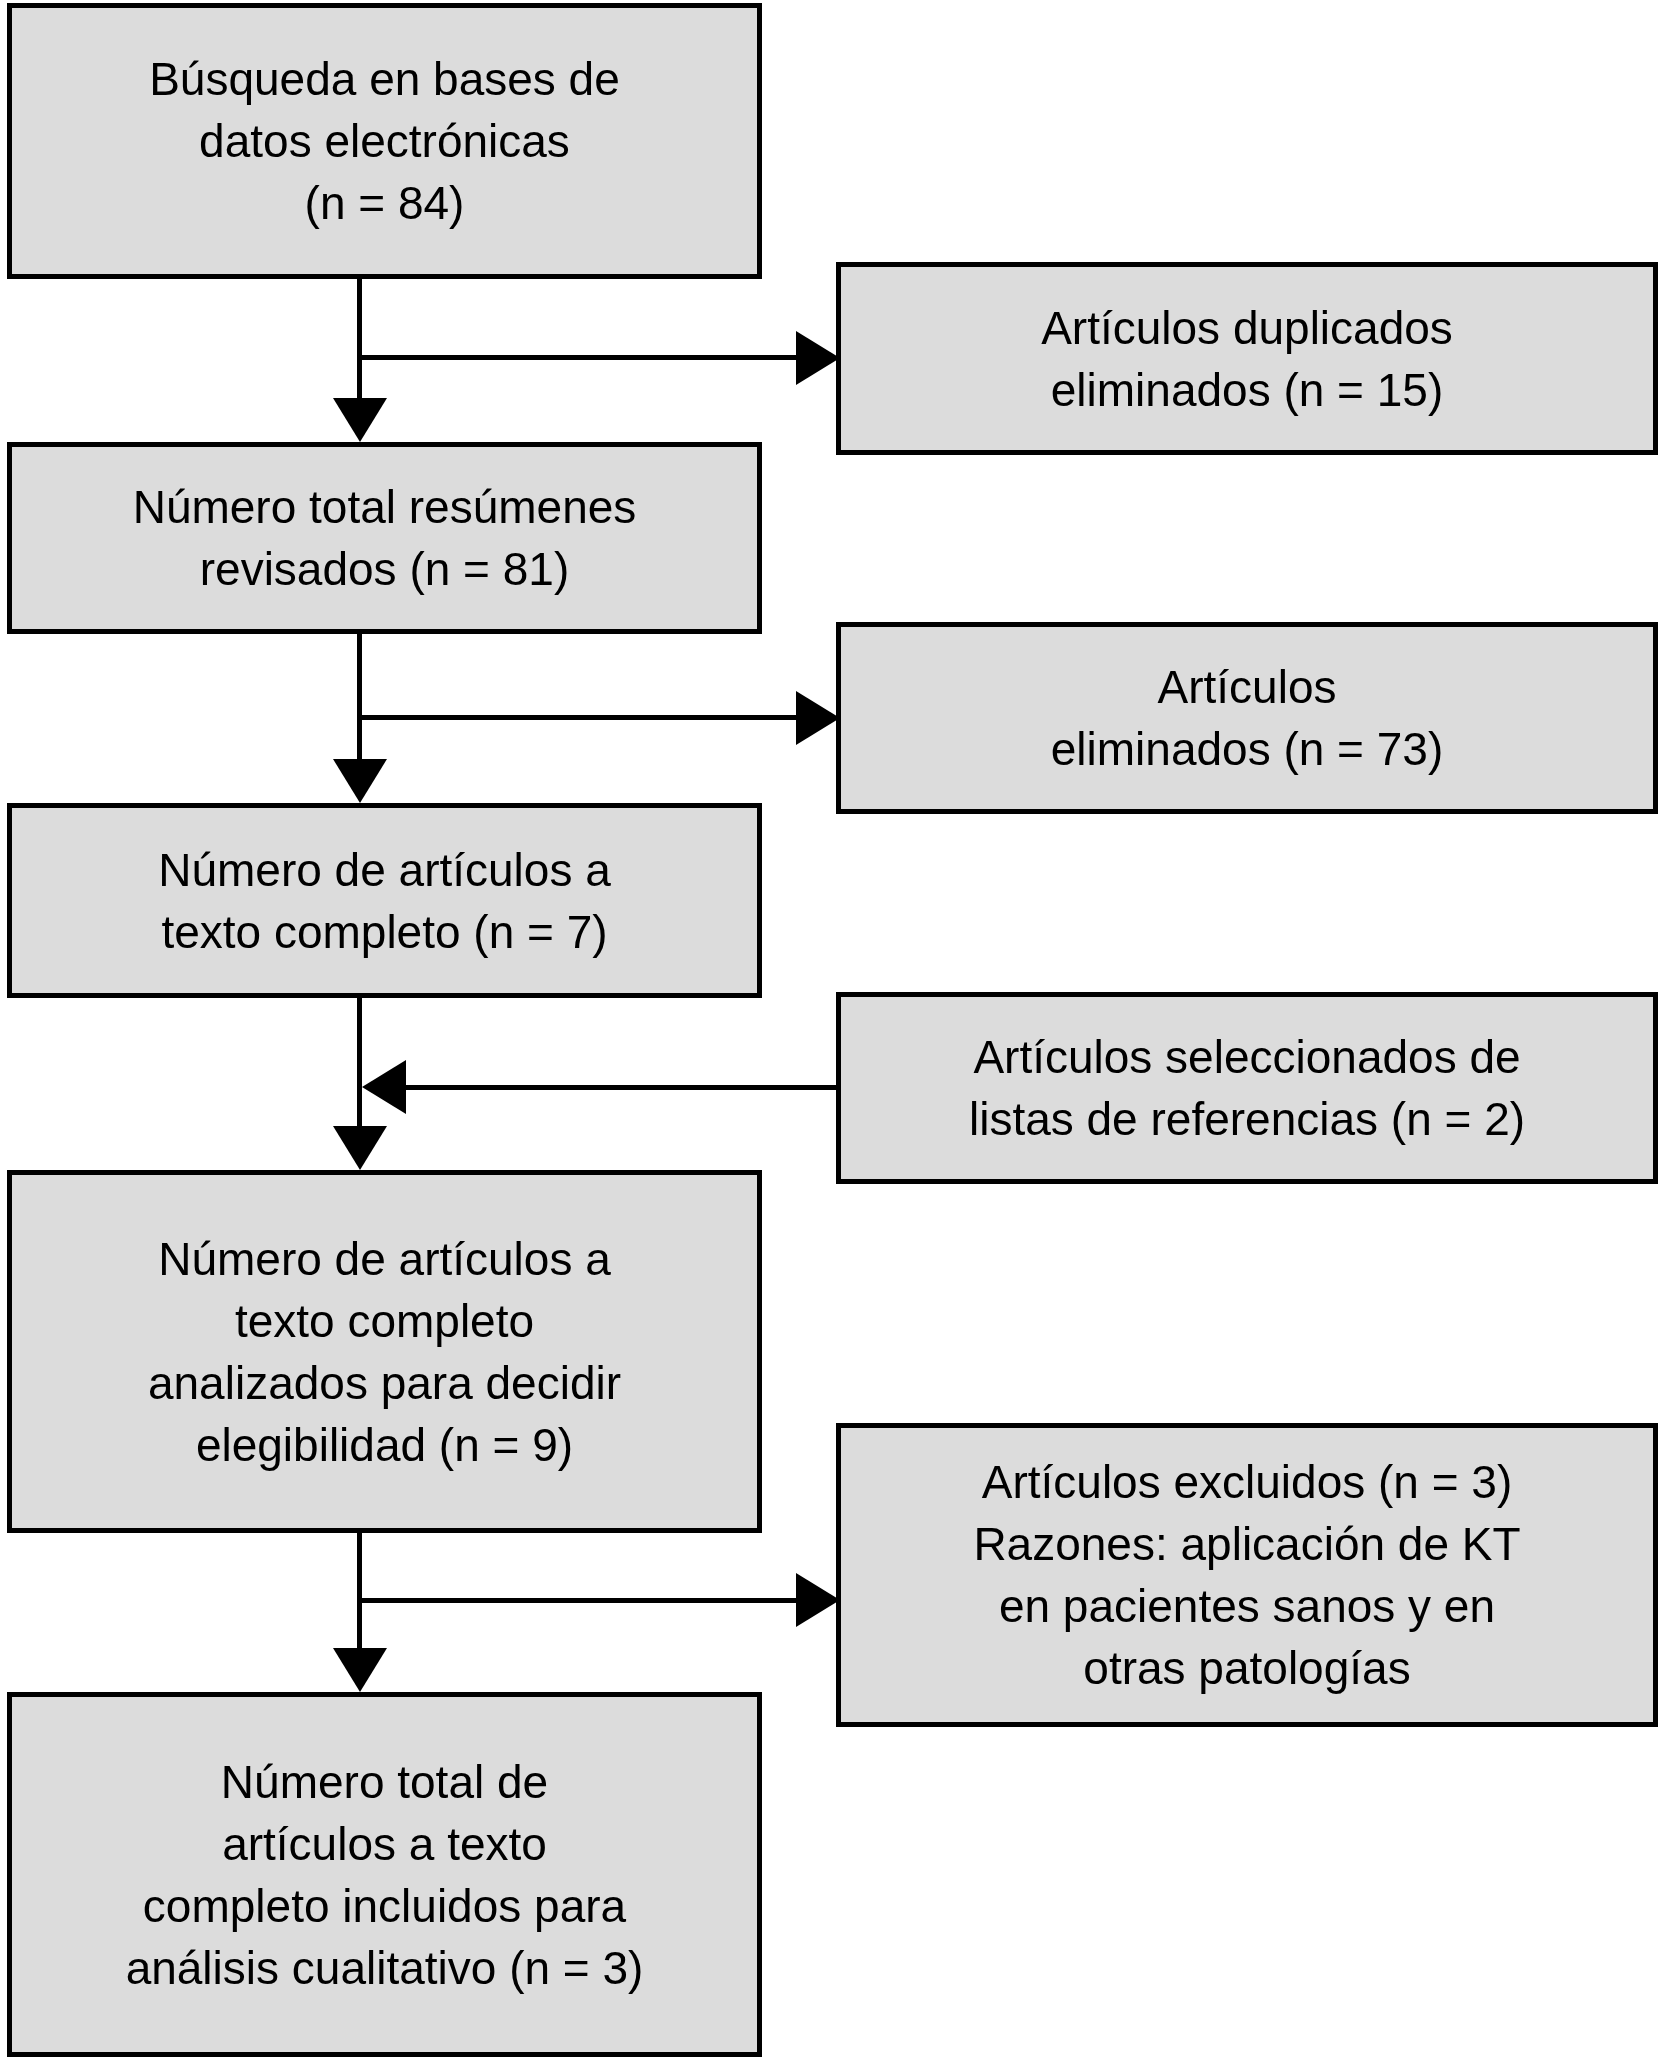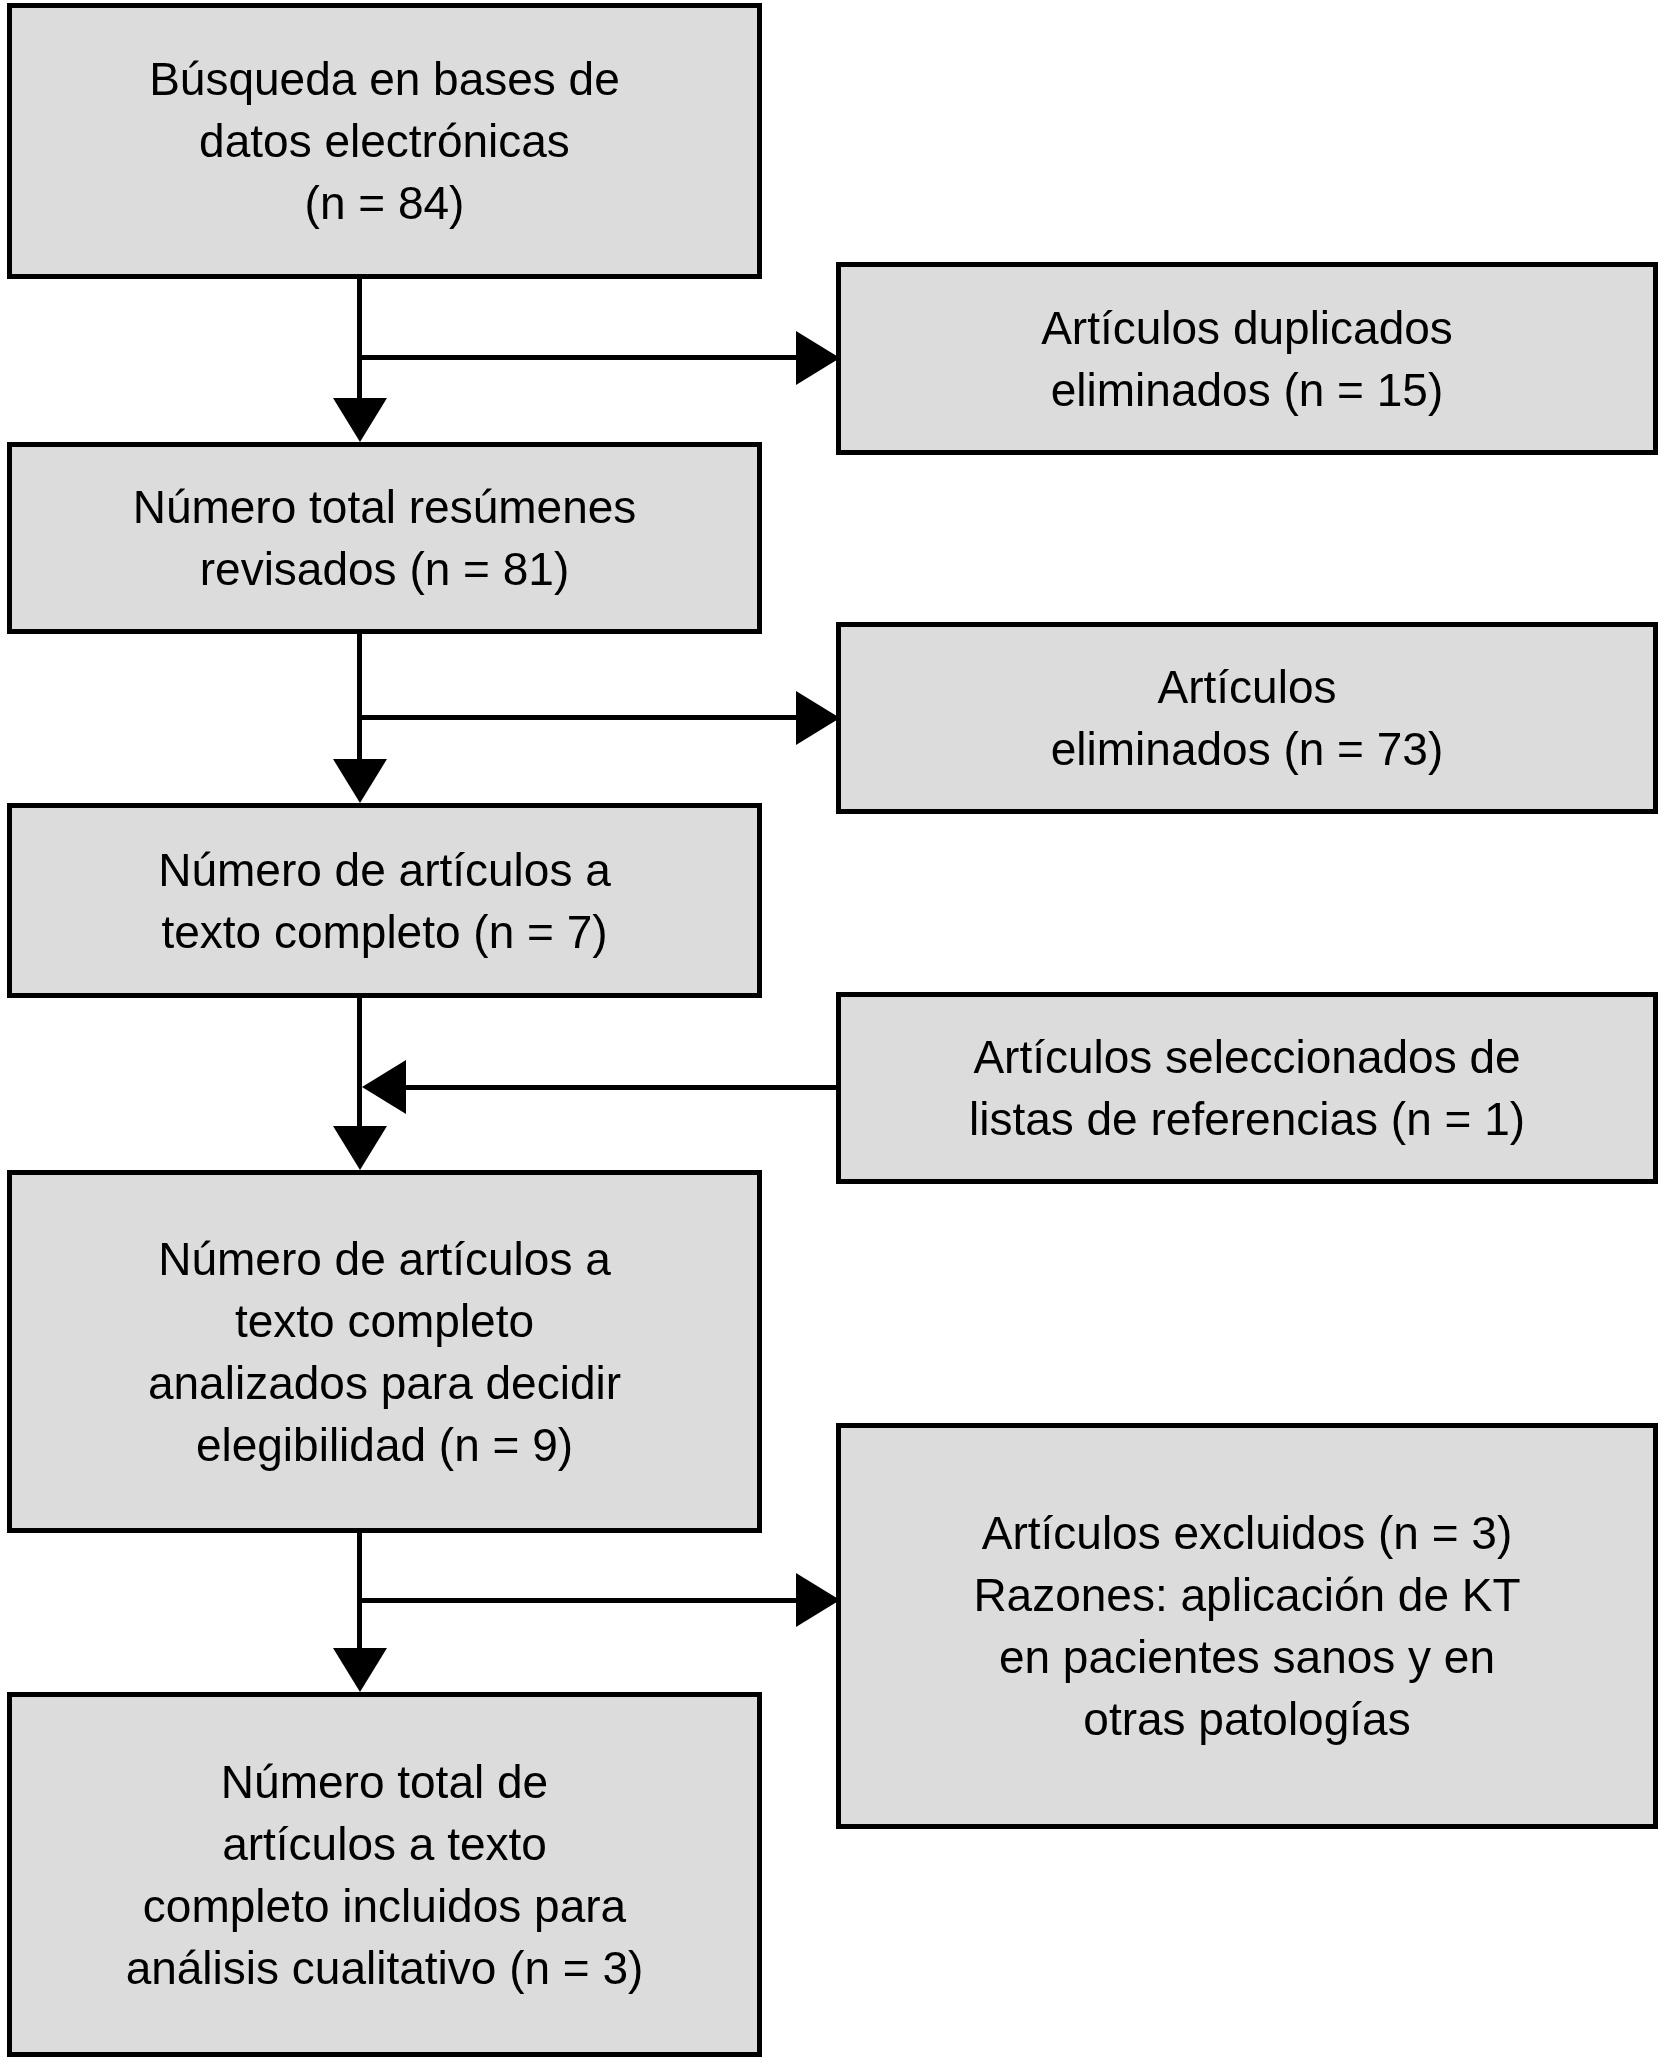--- a/index.html
+++ b/index.html
@@ -29,21 +29,21 @@
   .col-left  { left: 7px;   width: 755px; }
   .col-right { left: 836px; width: 822px; }
   #b-l1 { top: 3px;    height: 276px; }
   #b-l2 { top: 442px;  height: 192px; }
   #b-l3 { top: 803px;  height: 195px; }
   #b-l4 { top: 1170px; height: 363px; }
   #b-l5 { top: 1692px; height: 365px; }
   #b-r1 { top: 262px;  height: 193px; }
   #b-r2 { top: 622px;  height: 192px; }
   #b-r3 { top: 992px;  height: 192px; }
-  #b-r4 { top: 1423px; height: 406px; }
+  #b-r4 { top: 1423px; height: 304px; }
 
   .line { position: absolute; background: #000000; }
   .vline { width: 5px; left: 357px; }
   .hline { height: 5px; }
 
   .arrow-down, .arrow-right, .arrow-left { position: absolute; width: 0; height: 0; }
   .arrow-down {
     border-left: 27px solid transparent;
     border-right: 27px solid transparent;
     border-top: 44px solid #000000;
@@ -105,21 +105,21 @@
   <div class="box col-left" id="b-l5">Número total de
 artículos a texto
 completo incluidos para
 análisis cualitativo (n = 3)</div>
 
   <div class="box col-right" id="b-r1">Artículos duplicados
 eliminados (n = 15)</div>
   <div class="box col-right" id="b-r2">Artículos
 eliminados (n = 73)</div>
   <div class="box col-right" id="b-r3">Artículos seleccionados de
-listas de referencias (n = 1)</div>
+listas de referencias (n = 2)</div>
   <div class="box col-right" id="b-r4">Artículos excluidos (n = 3)
 Razones: aplicación de KT
 en pacientes sanos y en
 otras patologías</div>
 
   <div>
     <div class="line vline" id="v1"></div>
     <div class="arrow-down" id="v1a"></div>
   </div>
   <div>

